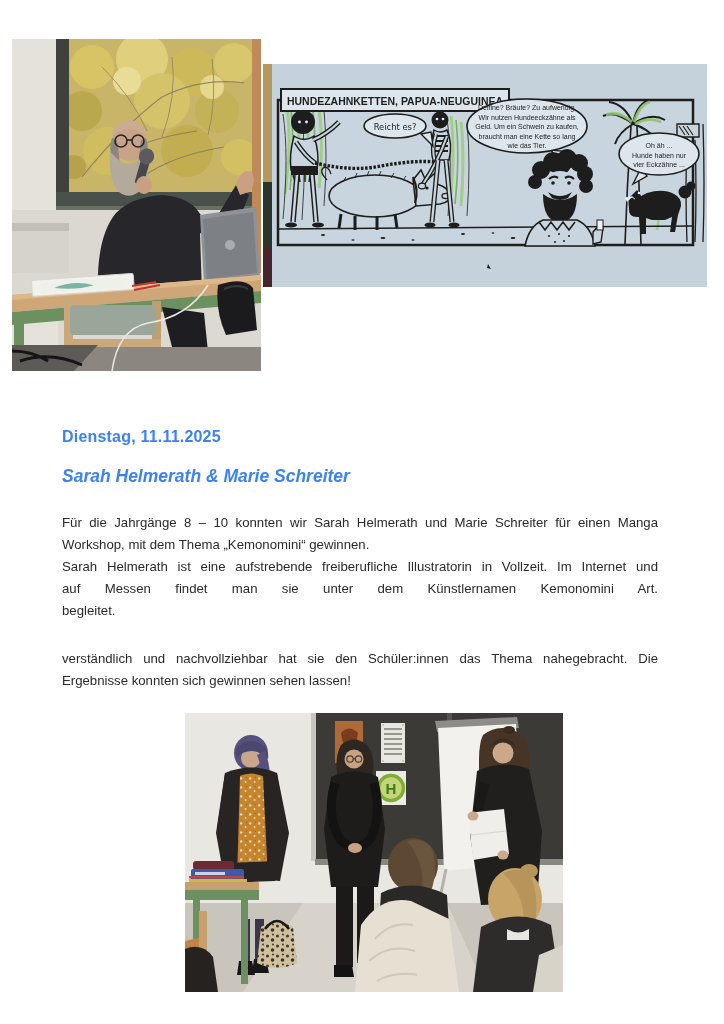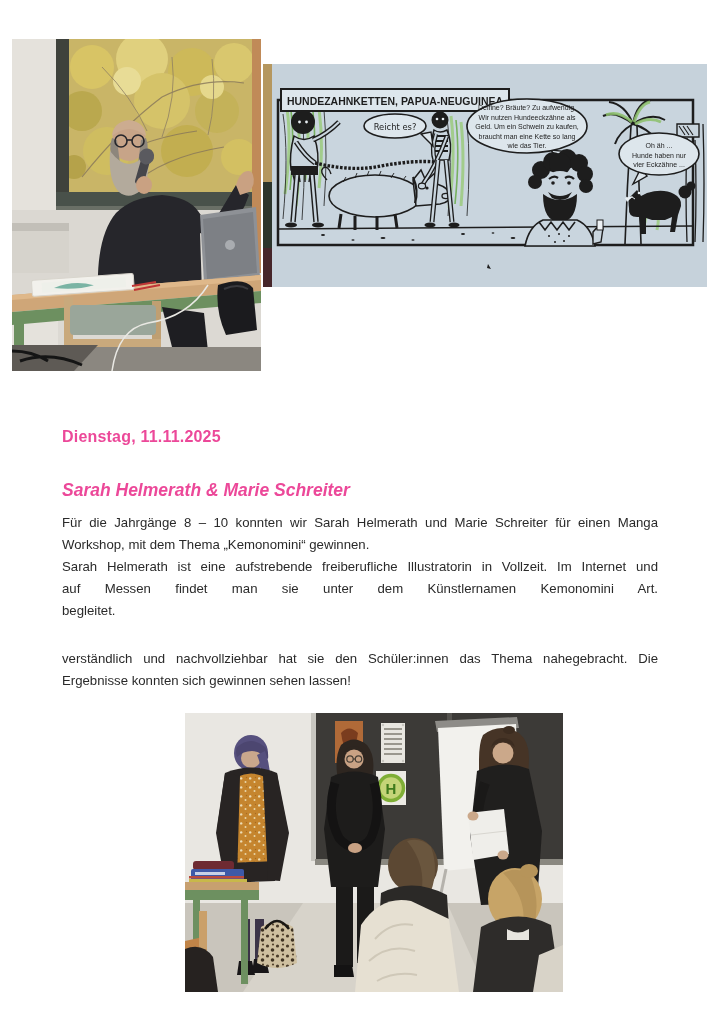--- a/index.html
+++ b/index.html
@@ -8,23 +8,23 @@
     position:relative;width:724px;height:1024px;background:#ffffff;
     font-family:"Liberation Sans",sans-serif;color:#222222;overflow:hidden;
     margin:0 auto;
   }
   .photo{position:absolute;margin:0;padding:0;}
   .photo svg{display:block;width:100%;height:100%;}
   .photo-speaker{left:12px;top:39px;width:249px;height:332px;}
   .photo-comic{left:263px;top:64px;width:444px;height:223px;}
   .photo-classroom{left:185px;top:713px;width:378px;height:279px;}
   .article{position:absolute;left:62px;top:428px;width:596px;}
-  .article h1,.article h2,.article p{position:absolute;left:0;margin:0;width:596px;color:#ec4899;}
+  .article h1,.article h2,.article p{position:absolute;left:0;margin:0;width:596px;color:#3b82f6;}
   h1.date{top:0;font-size:16px;font-weight:bold;letter-spacing:0.2px;}
-  h2.names{top:38px;font-size:17.5px;font-weight:bold;font-style:italic;margin-top:14px;}
+  h2.names{top:38px;font-size:17.5px;font-weight:bold;font-style:italic;}
   p.para{font-size:13.2px;line-height:22px;font-weight:normal;color:#2a2a2a;}
   .p1{top:84px;} .p2{top:128px;} .p3{top:220px;}
   .ln{display:block;text-align:justify;text-align-last:left;white-space:normal;}
   .ln.j{text-align-last:justify;}
   text{font-family:"Liberation Sans",sans-serif;}
   .comic-hand{font-family:"DejaVu Sans",sans-serif;}
 </style>
 </head>
 <body>
 

